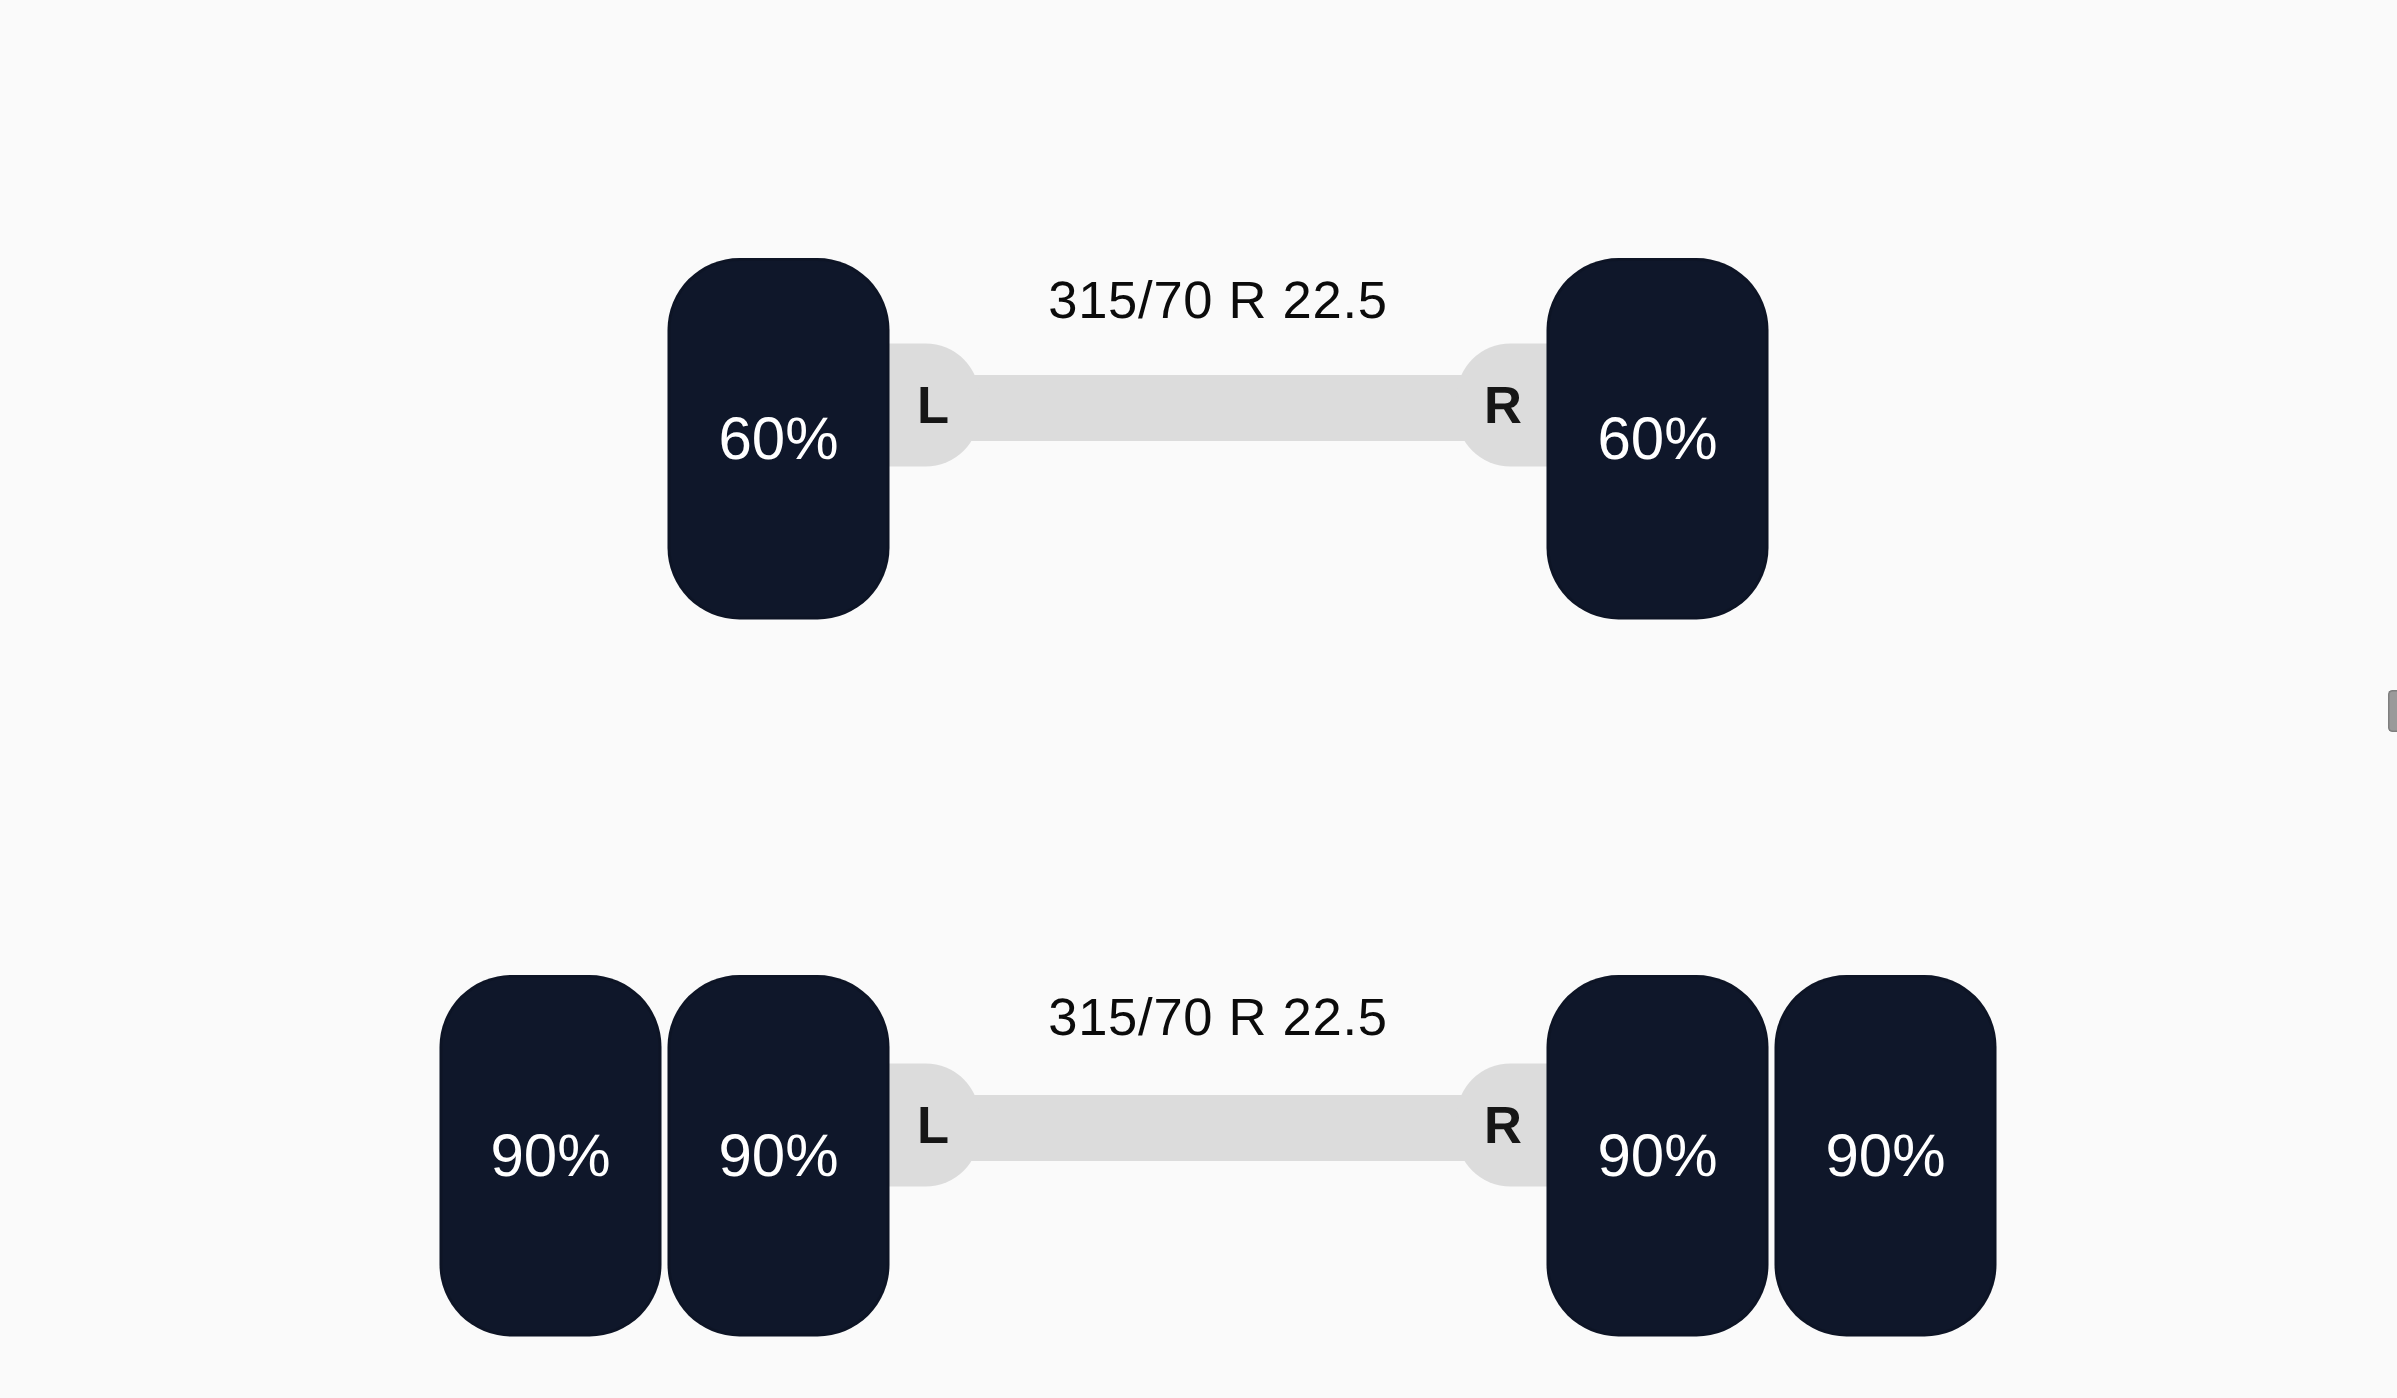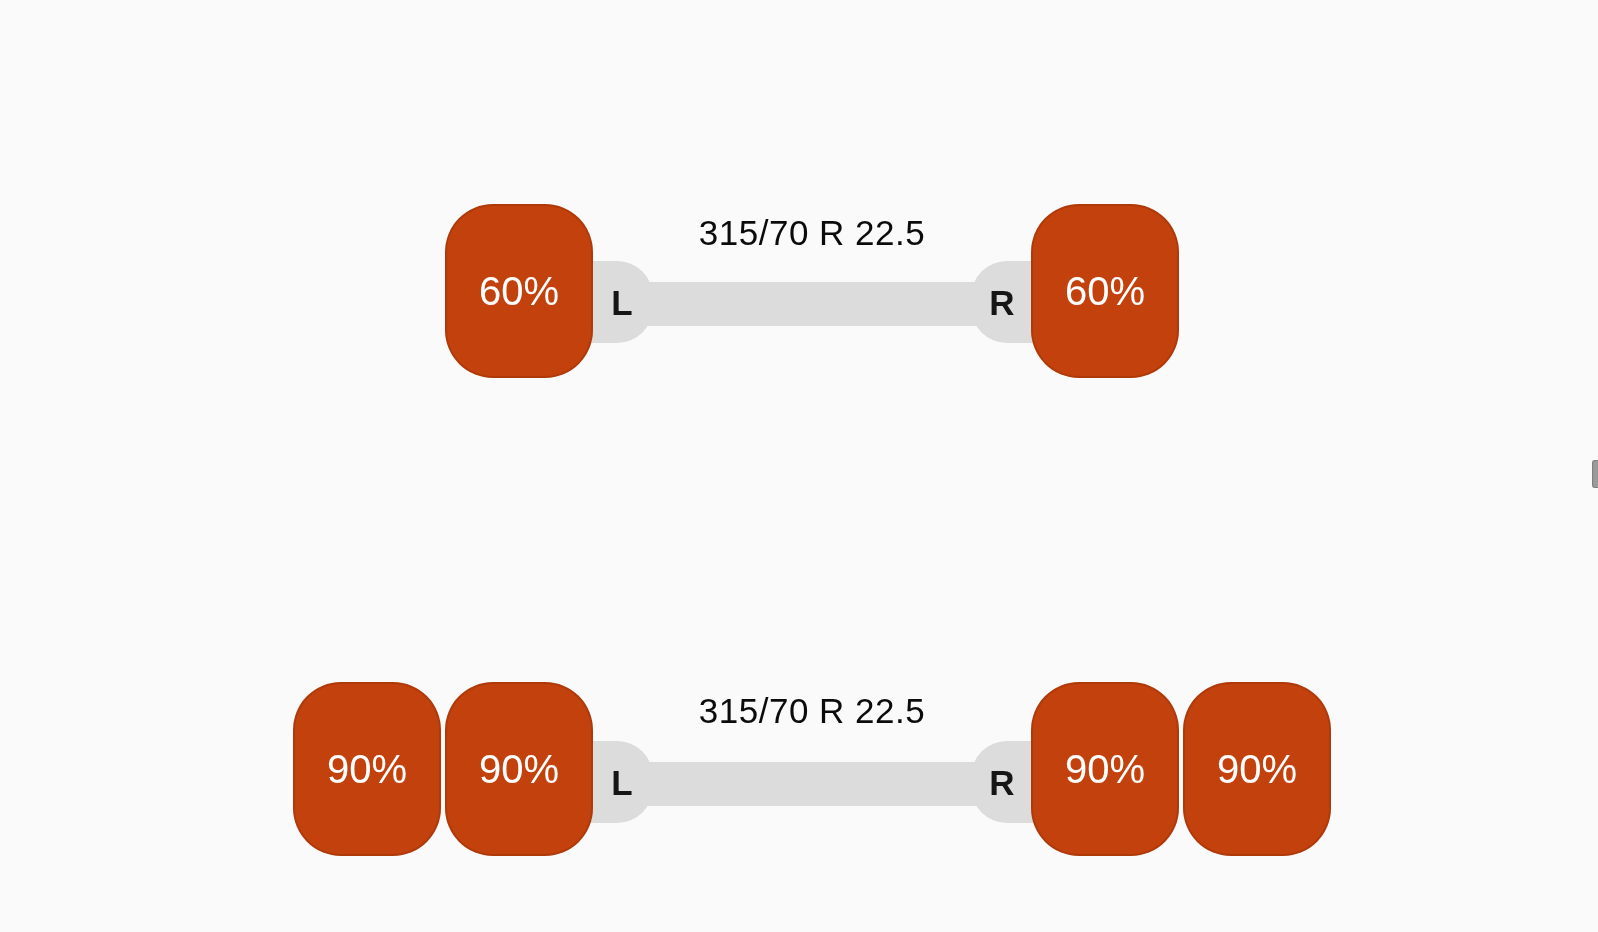--- a/index.html
+++ b/index.html
@@ -7,21 +7,21 @@
     font-family: "Liberation Sans", sans-serif;
     background: #fafafa;
   }
   .canvas {
     position: relative;
     width: 1598px;
     height: 932px;
     background: #fafafa;
     overflow: hidden;
   }
-  .axle { position: absolute; inset: 0; margin-top: 32px; }
+  .axle { position: absolute; inset: 0; }
   .tire-size {
     position: absolute;
     transform: translateX(-50%);
     font-size: 35px;
     line-height: 1;
     color: #0b0b0b;
     white-space: nowrap;
     letter-spacing: 0.5px;
   }
   .axle-assembly { position: absolute; height: 82px; }
@@ -39,22 +39,22 @@
   .cap-left  { left: 0;  border-radius: 0 36px 36px 0; }
   .cap-right { right: 0; border-radius: 36px 0 0 36px; }
   .cap-letter {
     font-size: 35px;
     font-weight: 700;
     color: #161616;
     line-height: 1;
   }
   .tire {
     position: absolute;
-    width: 148px; height: 174px;
-    background: #c2410c;
+    width: 148px; height: 241px;
+    background: #0f172a;
     border-radius: 48px;
     box-shadow: inset 0 0 0 2px rgba(0,0,0,0.10);
     display: flex; align-items: center; justify-content: center;
   }
   .tread {
     color: #ffffff;
     font-size: 40px;
     font-weight: 400;
     line-height: 1;
   }

